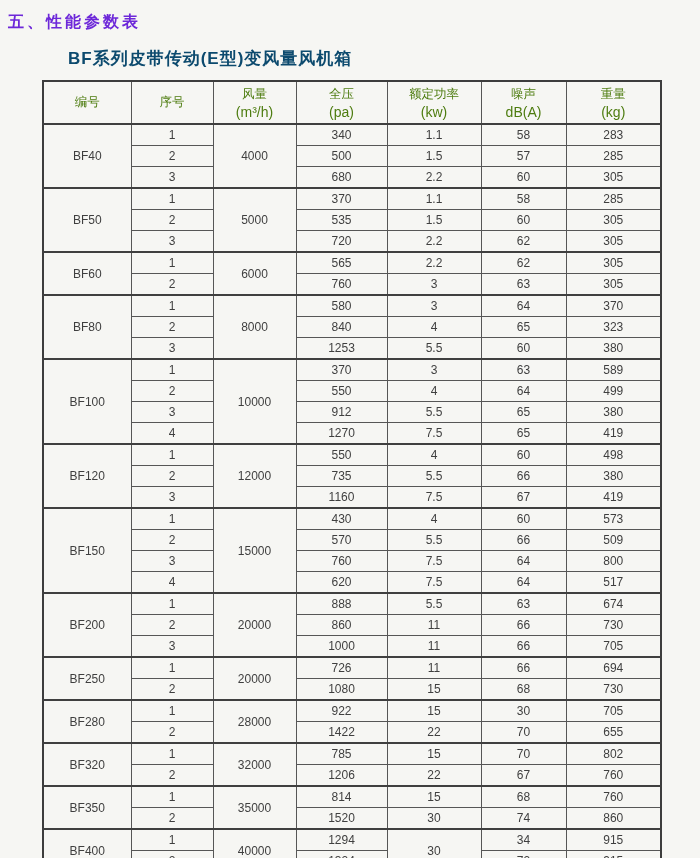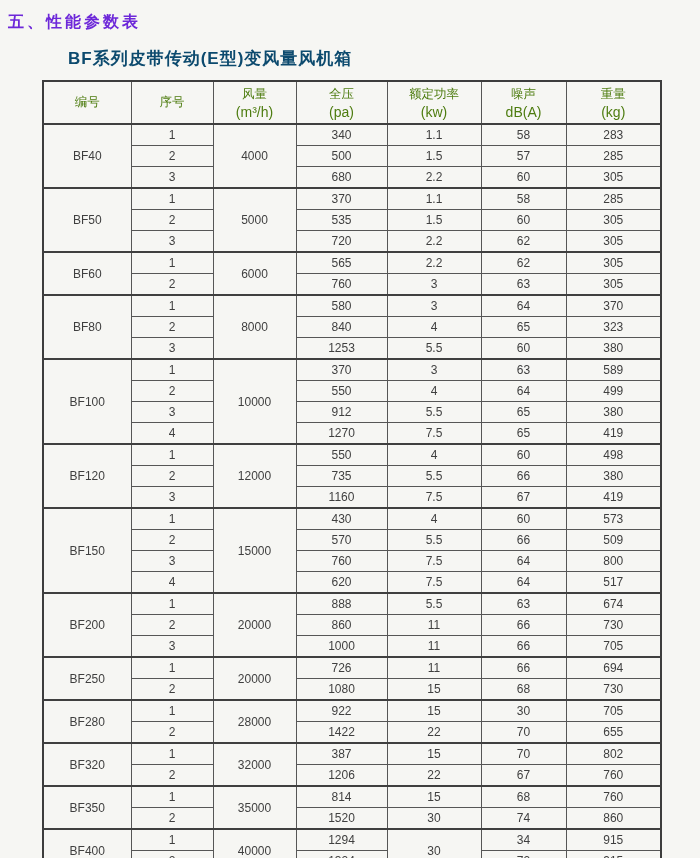--- a/index.html
+++ b/index.html
@@ -344,21 +344,21 @@
           <td>2</td>
           <td>1422</td>
           <td>22</td>
           <td>70</td>
           <td>655</td>
         </tr>
         <tr class="group-start">
           <td rowspan="2">BF320</td>
           <td>1</td>
           <td rowspan="2">32000</td>
-          <td>387</td>
+          <td>785</td>
           <td>15</td>
           <td>70</td>
           <td>802</td>
         </tr>
         <tr>
           <td>2</td>
           <td>1206</td>
           <td>22</td>
           <td>67</td>
           <td>760</td>

